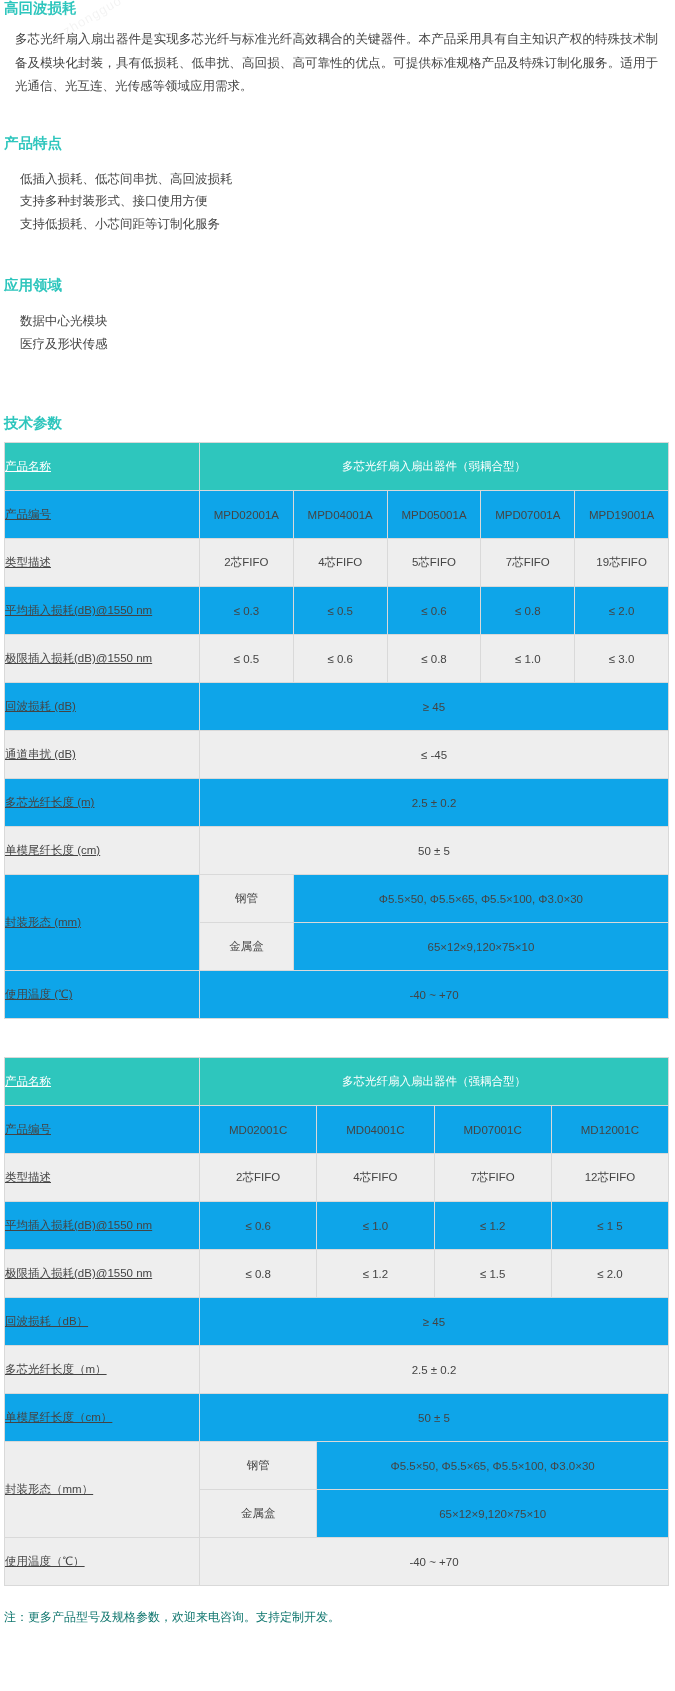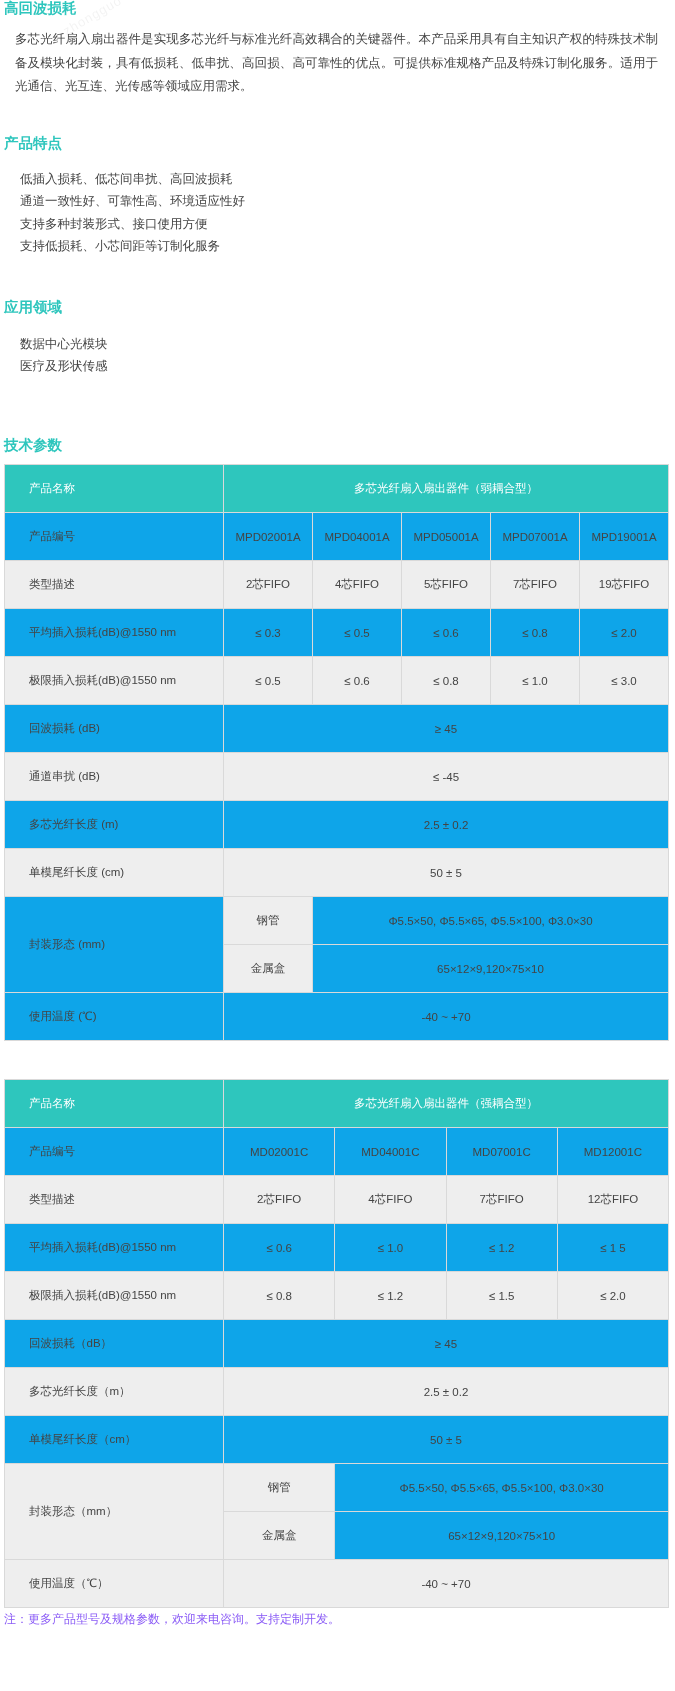--- a/index.html
+++ b/index.html
@@ -79,43 +79,44 @@
   table.spec td, table.spec th {
     border: 1px solid #d9d9d9;
     padding: 0 8px;
     height: 47px;
     vertical-align: middle;
     text-align: center;
     font-weight: normal;
   }
   table.spec td.label {
     text-align: left;
-    padding-left: 24px;
+    padding-left: 0;
     width: 186px;
+    text-decoration: underline;
   }
   .hdr-cell {
     background: #2ec6bd;
     color: #ffffff;
     font-weight: normal;
   }
   .tint {
     background: #eeeeee;
   }
   .white {
     background: #0ea5e9;
   }
   .sub-label {
     width: 88px;
     text-align: center;
     background: #eeeeee;
   }
   .note {
     font-size: 12px;
-    color: #8b5cf6;
-    margin-top: 2px;
+    color: #0f766e;
+    margin-top: 22px;
     line-height: 1.6;
   }
 </style>
 </head>
 <body>
 
 <div class="page">
 
   <div class="watermark wm1">zhongguo</div>
   <div class="watermark wm2">zhaosheng</div>
@@ -123,21 +124,20 @@
   <div class="content">
 
     <h2 class="section-title">高回波损耗</h2>
     <p class="para">多芯光纤扇入扇出器件是实现多芯光纤与标准光纤高效耦合的关键器件。本产品采用具有自主知识产权的特殊技术制备及模块化封装，具有低损耗、低串扰、高回损、高可靠性的优点。可提供标准规格产品及特殊订制化服务。适用于光通信、光互连、光传感等领域应用需求。</p>
 
     <div class="spacer-lg"></div>
 
     <h2 class="section-title">产品特点</h2>
     <ul class="plain">
       <li>低插入损耗、低芯间串扰、高回波损耗</li>
-      <li>通道一致性好、可靠性高、环境适应性好</li>
       <li>支持多种封装形式、接口使用方便</li>
       <li>支持低损耗、小芯间距等订制化服务</li>
     </ul>
 
     <div class="spacer-lg"></div>
 
     <h2 class="section-title">应用领域</h2>
     <ul class="plain">
       <li>数据中心光模块</li>
       <li>医疗及形状传感</li>

